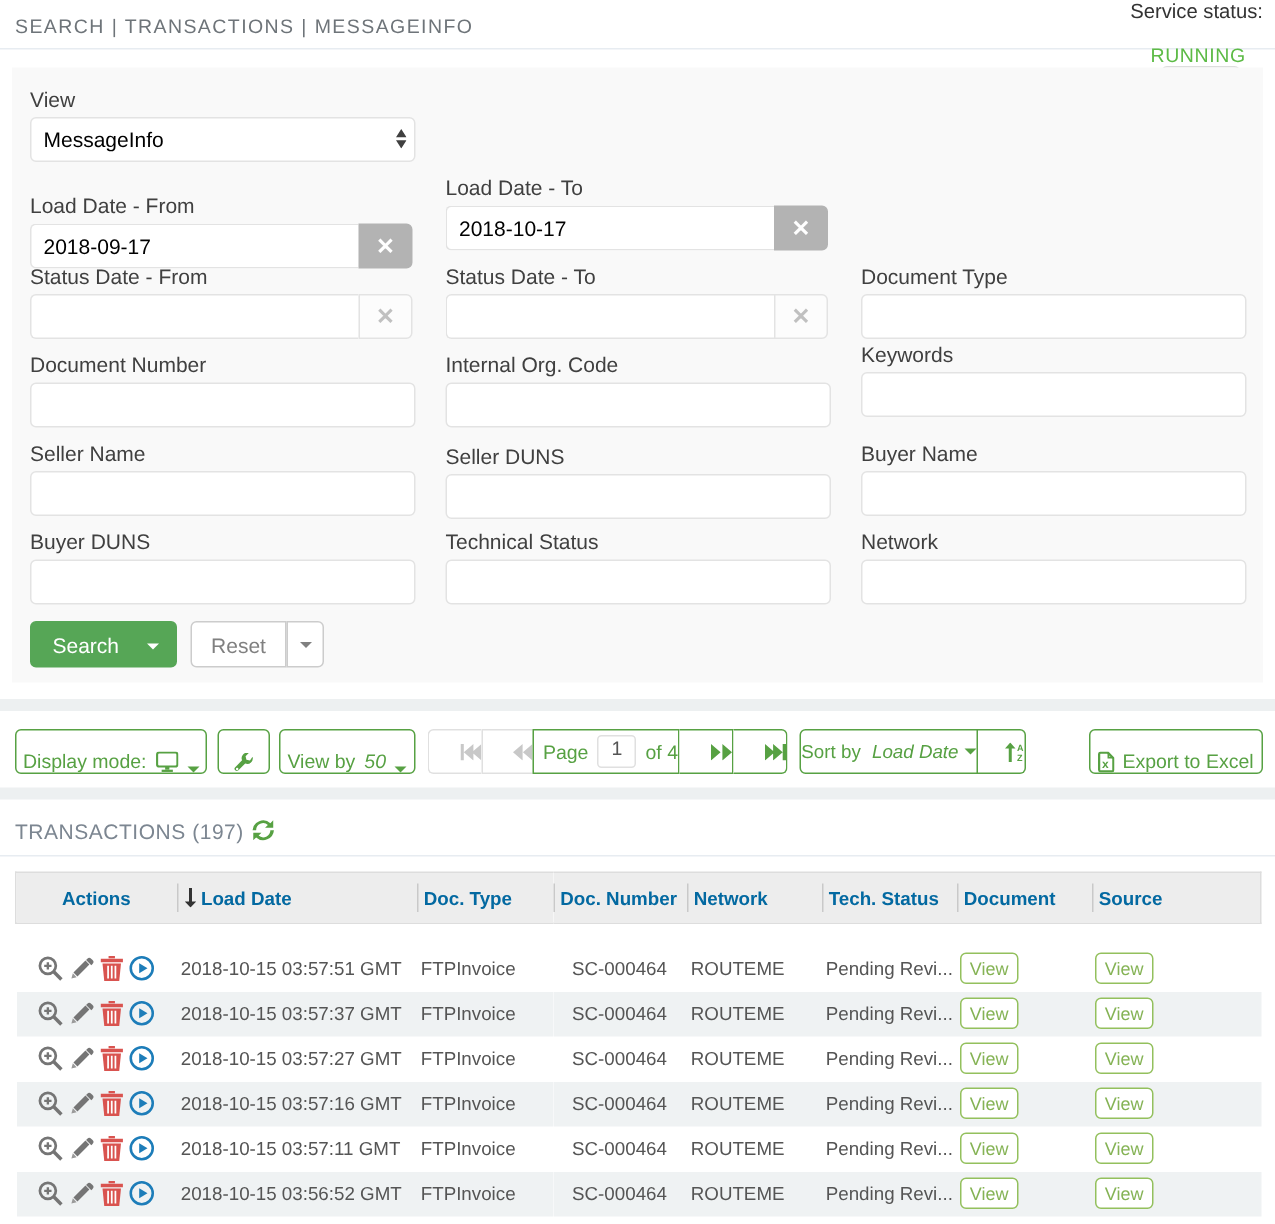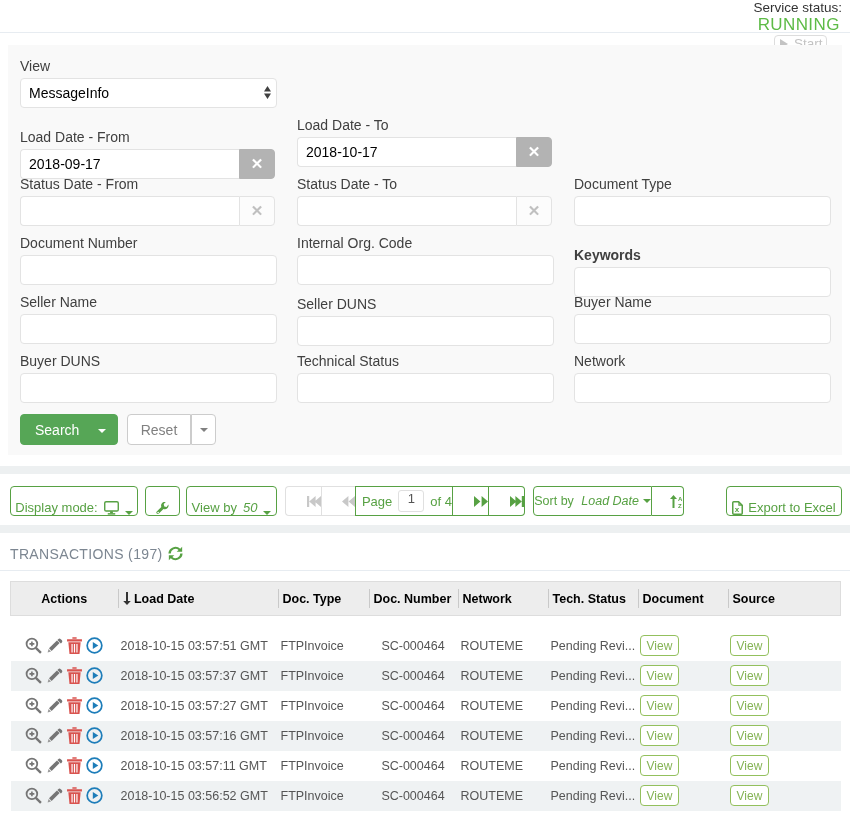--- a/index.html
+++ b/index.html
@@ -4,21 +4,21 @@
 <style>
 * { margin:0; padding:0; box-sizing:border-box; }
 html,body { width:850px; height:816px; background:#fff; font-family:"Liberation Sans", sans-serif; }
 body { position:relative; overflow:hidden; }
 
 
 .topbar { position:absolute; top:0; left:0; width:850px; height:33px; border-bottom:1px solid #e7ecf1; }
 .pagetitle { position:absolute; left:10px; top:10px; font-size:13px; color:#6e7479; letter-spacing:0.95px; }
 .statusbar { position:absolute; right:8px; top:0; height:33px; display:flex; align-items:center;flex-direction:column; }
 .svclabel { font-size:13.5px; color:#333; margin:0 0 0 1px; }
-.running { font-size:17px; color:#5dbb46; margin-left:0px; letter-spacing:0.4px;}
+.running { font-size:13px; color:#5dbb46; margin-left:0px; letter-spacing:0.4px;margin-top:14px;}
 .btn-start { margin-left:7px; width:53px; height:22px; border:1px solid #ddd; border-radius:4px; background:#fff; color:#c3c3c3; font-size:13.5px; display:flex; align-items:center; justify-content:center; gap:5px;}
 .btn-stop { margin-left:10px; width:32px; height:22px; border:1px solid #e7505a; border-radius:4px; background:#fff; color:#e7505a; font-size:13.5px; display:flex; align-items:center; justify-content:center; gap:5px;}
 .chev { margin-left:8px; margin-right:3px; }
 
 
 .panel { position:absolute; top:45px; left:8px; width:834px; height:410px; background:#f9f9f9; }
 .fg { position:absolute; }
 .fg label { display:block; font-size:14px; color:#404040; margin-bottom:4px; }
 .inp { width:257px; height:30px; background:#fff; border:1px solid #e3e3e3; border-radius:4px; font-size:14px; color:#000000; padding:0 8px; font-family:"Liberation Sans", sans-serif;}
 .selwrap { position:relative; width:257px; }
@@ -47,35 +47,36 @@
 .pseg.dis { border:1px solid #e0e0e0; color:#ccc; }
 .pseg.en { border:1px solid #57a143; color:#57a143; }
 .pageinput { width:26px; height:22px; border:1px solid #e0e0e0; border-radius:3px; text-align:center; font-size:13px; color:#555; margin:0 6px; background:#fff;}
 .sortgrp { position:absolute; left:525px; top:0; height:30px; display:flex; }
 .excel { position:absolute; left:718px; width:116px; }
 
 
 .theader { position:absolute; top:544px; left:10px; font-size:14px; color:#7c8691; letter-spacing:0.35px; }
 .divline { position:absolute; top:570px; left:0; width:850px; height:1px; background:#e7ecf1; }
 table.grid { position:absolute; top:581px; left:10px; width:830px; border-collapse:collapse; font-size:13px; color:#555; white-space:nowrap; table-layout:fixed; }
-table.grid th { background:#ededed; border:1px solid #ddd; border-left:0; border-right:0; font-size:12.5px; color:#000000; font-weight:bold; text-align:left; height:34px; padding:0 5px; position:relative;}
+table.grid th { background:#ededed; border:1px solid #ddd; border-left:0; border-right:0; font-size:12.5px; color:#0369a1; font-weight:bold; text-align:left; height:34px; padding:0 5px; position:relative;}
 table.grid th:first-child { border-left:1px solid #ddd; text-align:center;}
 table.grid th:last-child { border-right:1px solid #ddd; }
 table.grid th .vsep { position:absolute; left:0; top:7px; bottom:7px; width:1px; background:#c9c9c9; }
 table.grid td { height:30px; padding:0 3px; overflow:hidden; font-size:12.5px; }
 table.grid tr.sp td { height:15px; }
 table.grid tr.odd td { background:#fff; }
 table.grid tr.even td { background:#eff2f3; }
 .acticons { display:flex; align-items:center; justify-content:center; gap:4px; }
 .viewbtn { display:inline-block; border:1px solid #93c05d; color:#85b355; border-radius:4px; font-size:12px; padding:2.5px 6px; background:#fff; }
 </style>
 </head>
 <body>
 
 <div class="topbar">
+  <span class="pagetitle">SEARCH | TRANSACTIONS | MESSAGEINFO</span>
   <div class="statusbar">
     <svg width="16" height="16" viewBox="0 0 16 16">
         <path fill="#333" d="M13.6 2.4 12 4A6 6 0 0 0 2 8h2a4 4 0 0 1 6.6-3l-1.6 1.6h4.6zM2.4 13.6 4 12a6 6 0 0 0 10-4h-2a4 4 0 0 1-6.6 3l1.6-1.6H2.4z"></path>
       </svg>
     <span class="svclabel">Service status:</span>
       <span class="running" style="margin-left:3px;">RUNNING</span>
     <div class="btn-start"><svg width="10" height="10" viewBox="0 0 10 10">
           <path fill="#c3c3c3" d="M1 0 L9 5 L1 10 Z"></path>
         </svg>Start</div>
     <div class="btn-stop"><svg width="9" height="9" viewBox="0 0 9 9">
@@ -133,21 +134,21 @@
   </div>
 
   <div class="fg" style="left:12px; top:190px;">
     <label>Document Number</label>
     <div class="inp"></div>
   </div>
   <div class="fg" style="left:289px; top:190px;">
     <label>Internal Org. Code</label>
     <div class="inp"></div>
   </div>
-  <div class="fg" style="left:566px; top:202px;font-weight:bold;">
+  <div class="fg" style="left:566px; top:183px;">
     <label>Keywords</label>
     <div class="inp"></div>
   </div>
 
   <div class="fg" style="left:12px; top:249px;">
     <label>Seller Name</label>
     <div class="inp"></div>
   </div>
   <div class="fg" style="left:289px; top:251px;">
     <label>Seller DUNS</label>

